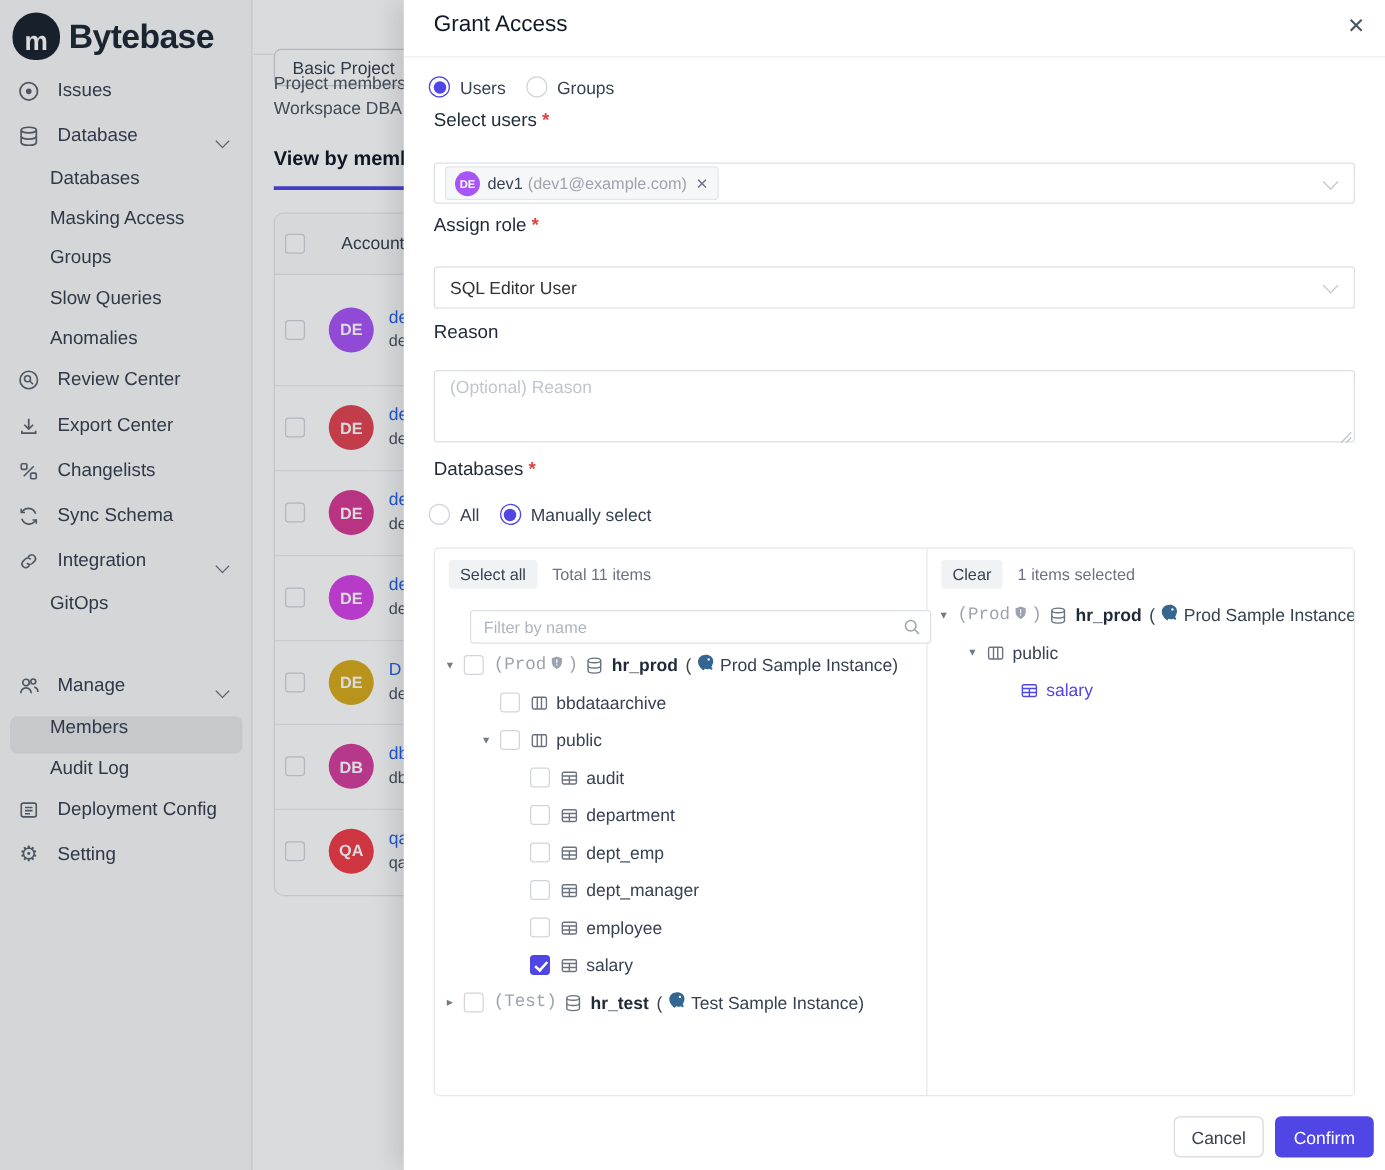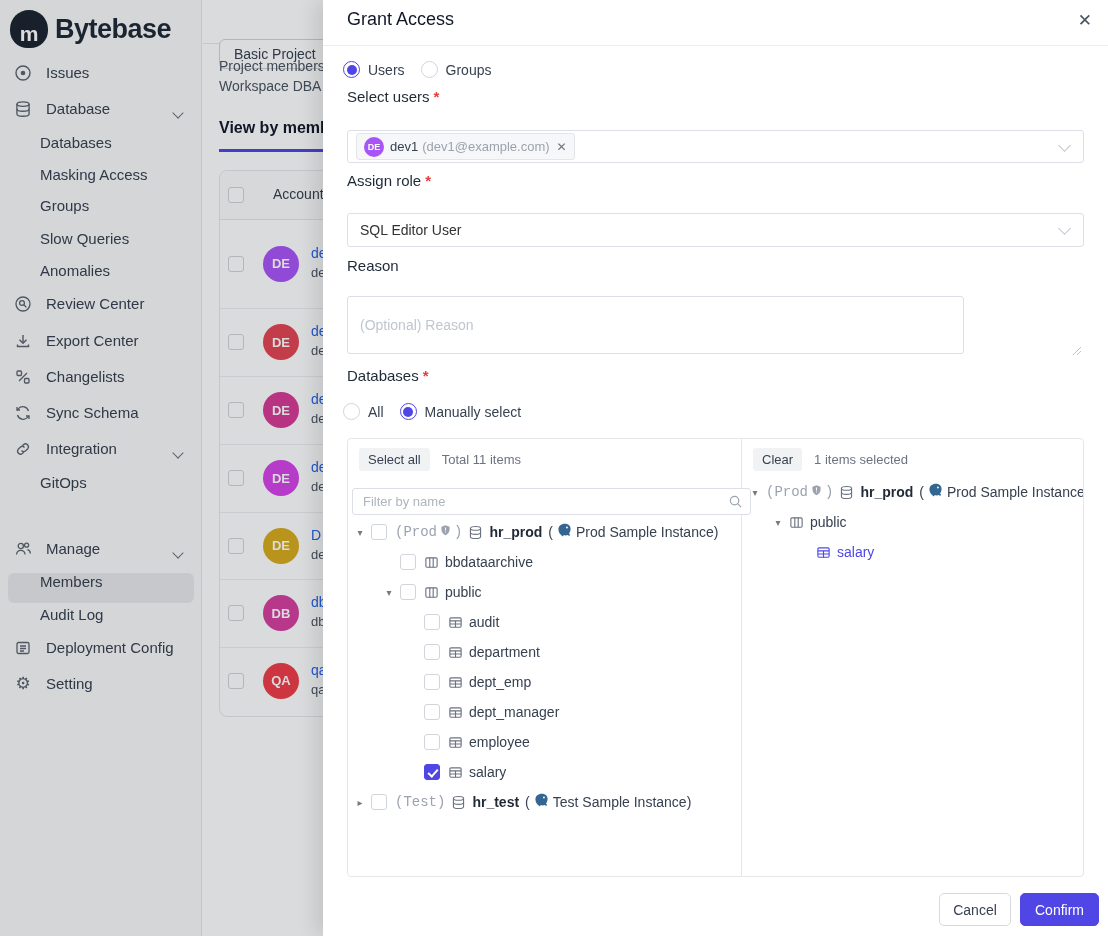--- a/index.html
+++ b/index.html
@@ -58,30 +58,30 @@
   .radio-lb{margin-left:8px;font-size:14px;color:#374151;cursor:pointer;}
   .radio-gap{width:16px;}
   .field{position:absolute;left:24px;width:737px;border:1px solid #dcdfe6;border-radius:3px;background:#fff;box-sizing:border-box;display:flex;align-items:center;}
   .sel-chev{width:8px;height:8px;border-right:1.5px solid #c0c4cc;border-bottom:1.5px solid #c0c4cc;transform:rotate(45deg);position:absolute;right:14px;top:50%;margin-top:-6px;}
   .chip{margin-left:8px;height:25px;display:flex;align-items:center;background:#f6f7f8;border:1px solid #e3e5e8;border-radius:3px;padding:0 7px;}
   .chip-av{width:20px;height:20px;border-radius:50%;background:#a855f7;color:#fff;font-size:9px;font-weight:700;display:flex;align-items:center;justify-content:center;flex:none;}
   .chip-nm{margin-left:6px;font-size:13px;color:#374151;}
   .chip-em{margin-left:4px;font-size:13px;color:#9ca3af;}
   .chip-x{margin-left:7px;font-size:12px;color:#6b7280;cursor:pointer;}
   .role-txt{margin-left:12px;font-size:14px;color:#303133;}
-  .ta{position:absolute;left:24px;top:296px;width:617px;height:58px;border:1px solid #dcdfe6;border-radius:3px;box-sizing:border-box;resize:none;font-family:"Liberation Sans",sans-serif;font-size:14px;color:#374151;padding:20px 12px;outline:none;}
+  .ta{position:absolute;left:24px;top:296px;width:737px;height:58px;border:1px solid #dcdfe6;border-radius:3px;box-sizing:border-box;resize:none;font-family:"Liberation Sans",sans-serif;font-size:14px;color:#374151;padding:4px 12px;outline:none;}
   .ta::placeholder{color:#c0c6cf;}
   .ta-grip{position:absolute;left:749px;top:342px;pointer-events:none;}
 
   .panel{position:absolute;left:24px;top:438px;width:737px;height:439px;border:1px solid #e5e7eb;border-radius:4px;box-sizing:border-box;overflow:hidden;}
   .p-div{position:absolute;left:393px;top:0;bottom:0;width:1px;background:#e5e7eb;}
   .mini-btn{background:#f1f2f4;border:none;border-radius:3px;font-size:13px;color:#374151;padding:4px 9px;font-family:"Liberation Sans",sans-serif;cursor:pointer;}
   .p-count{font-size:13px;color:#6b7280;margin-left:12px;}
   .p-hrow{position:absolute;top:9px;display:flex;align-items:center;}
-  .filter{position:absolute;left:4px;top:49px;width:399px;height:27px;box-sizing:border-box;}
+  .filter{position:absolute;left:28px;top:49px;width:369px;height:27px;box-sizing:border-box;}
   .filter input{width:100%;height:100%;box-sizing:border-box;border:1px solid #dcdfe6;border-radius:3px;font-family:"Liberation Sans",sans-serif;font-size:13px;color:#374151;padding:0 28px 0 10px;outline:none;}
   .filter input::placeholder{color:#aeb5bf;}
   .filter svg{position:absolute;right:8px;top:6px;}
   .tree{position:absolute;left:0;top:78px;width:392px;}
   .rtree{position:absolute;left:394px;top:38px;width:342px;}
   .trow{height:30px;display:flex;align-items:center;white-space:nowrap;overflow:hidden;font-size:14px;}
   .caret{width:14px;text-align:center;font-size:10px;color:#737b85;flex:none;cursor:pointer;}
   .trow .cb{margin-left:4px;margin-right:8px;}
   .env{color:#9ca3af;font-family:Liberation Mono, monospace;}
   .shield{margin:0 2px;flex:none;}

